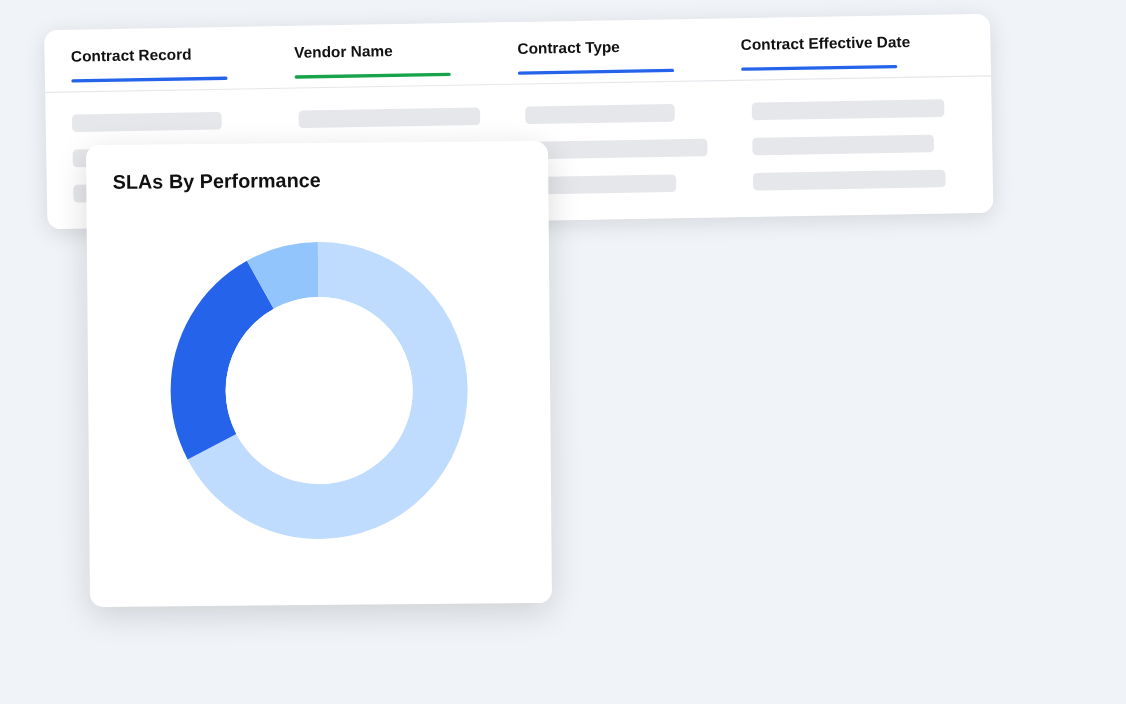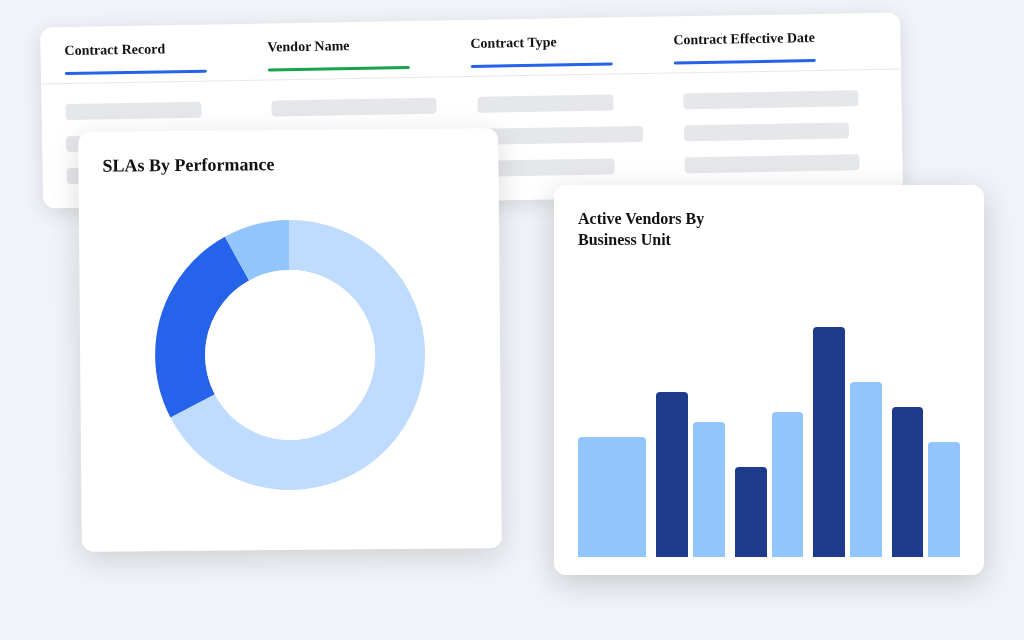--- a/index.html
+++ b/index.html
@@ -12,21 +12,20 @@
       position: relative;
     }
 
     .scene {
       position: relative;
       width: 100%;
       height: 100%;
       display: flex;
       align-items: center;
       justify-content: center;
-      font-family: Liberation Serif, serif;
     }
 
     
     .table-card {
       position: absolute;
       top: 20px;
       left: 40px;
       width: 860px;
       background: white;
       border-radius: 12px;
@@ -214,44 +213,14 @@
 
         <circle cx="150" cy="150" r="110" fill="none" stroke="#2563eb" stroke-width="50" stroke-dasharray="170 522" stroke-dashoffset="-466" transform="rotate(-90 150 150)"></circle>
 
         <circle cx="150" cy="150" r="110" fill="none" stroke="#93c5fd" stroke-width="50" stroke-dasharray="56 636" stroke-dashoffset="-636" transform="rotate(-90 150 150)"></circle>
 
         <circle cx="150" cy="150" r="85" fill="white"></circle>
       </svg>
     </div>
   </div>
 
-  <div class="bar-card">
-    <div class="bar-title">Active Vendors By<br>Business Unit</div>
-    <div class="bar-chart-area">
-
-      <div class="bar-group">
-        <div class="bar light-blue" style="height: 120px;"></div>
-      </div>
-
-      <div class="bar-group">
-        <div class="bar dark-blue" style="height: 165px;"></div>
-        <div class="bar light-blue" style="height: 135px;"></div>
-      </div>
-
-      <div class="bar-group">
-        <div class="bar dark-blue" style="height: 90px;"></div>
-        <div class="bar light-blue" style="height: 145px;"></div>
-      </div>
-
-      <div class="bar-group">
-        <div class="bar dark-blue" style="height: 230px;"></div>
-        <div class="bar light-blue" style="height: 175px;"></div>
-      </div>
-
-      <div class="bar-group">
-        <div class="bar dark-blue" style="height: 150px;"></div>
-        <div class="bar light-blue" style="height: 115px;"></div>
-      </div>
-
-    </div>
-  </div>
 
 </div>
 
 </body></html>

